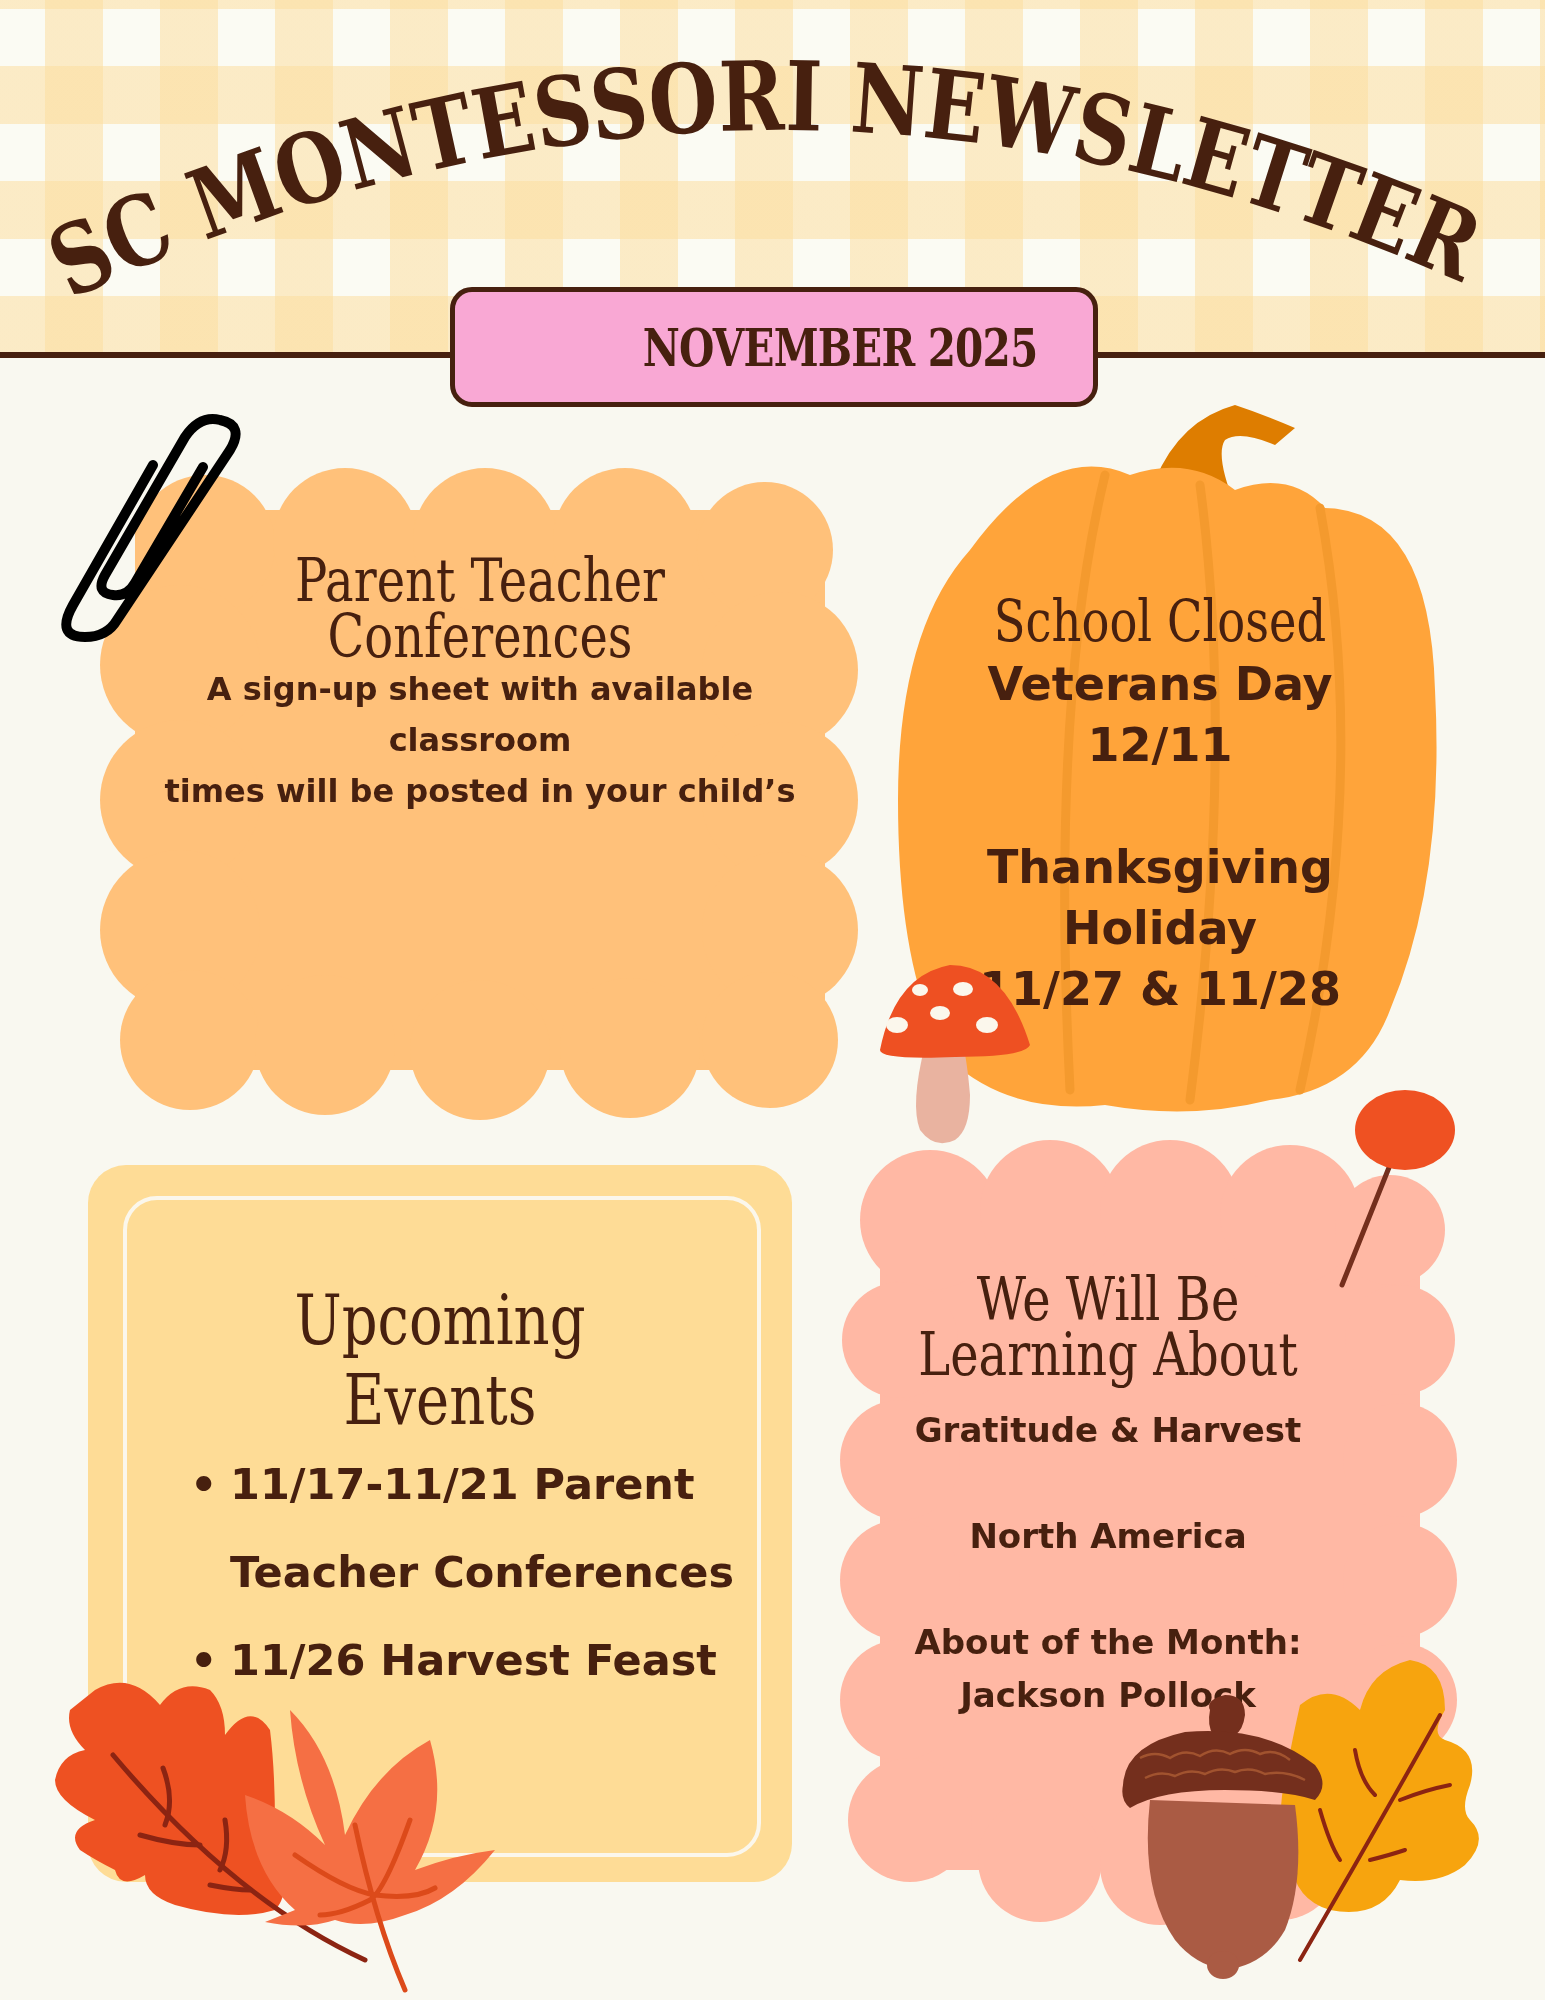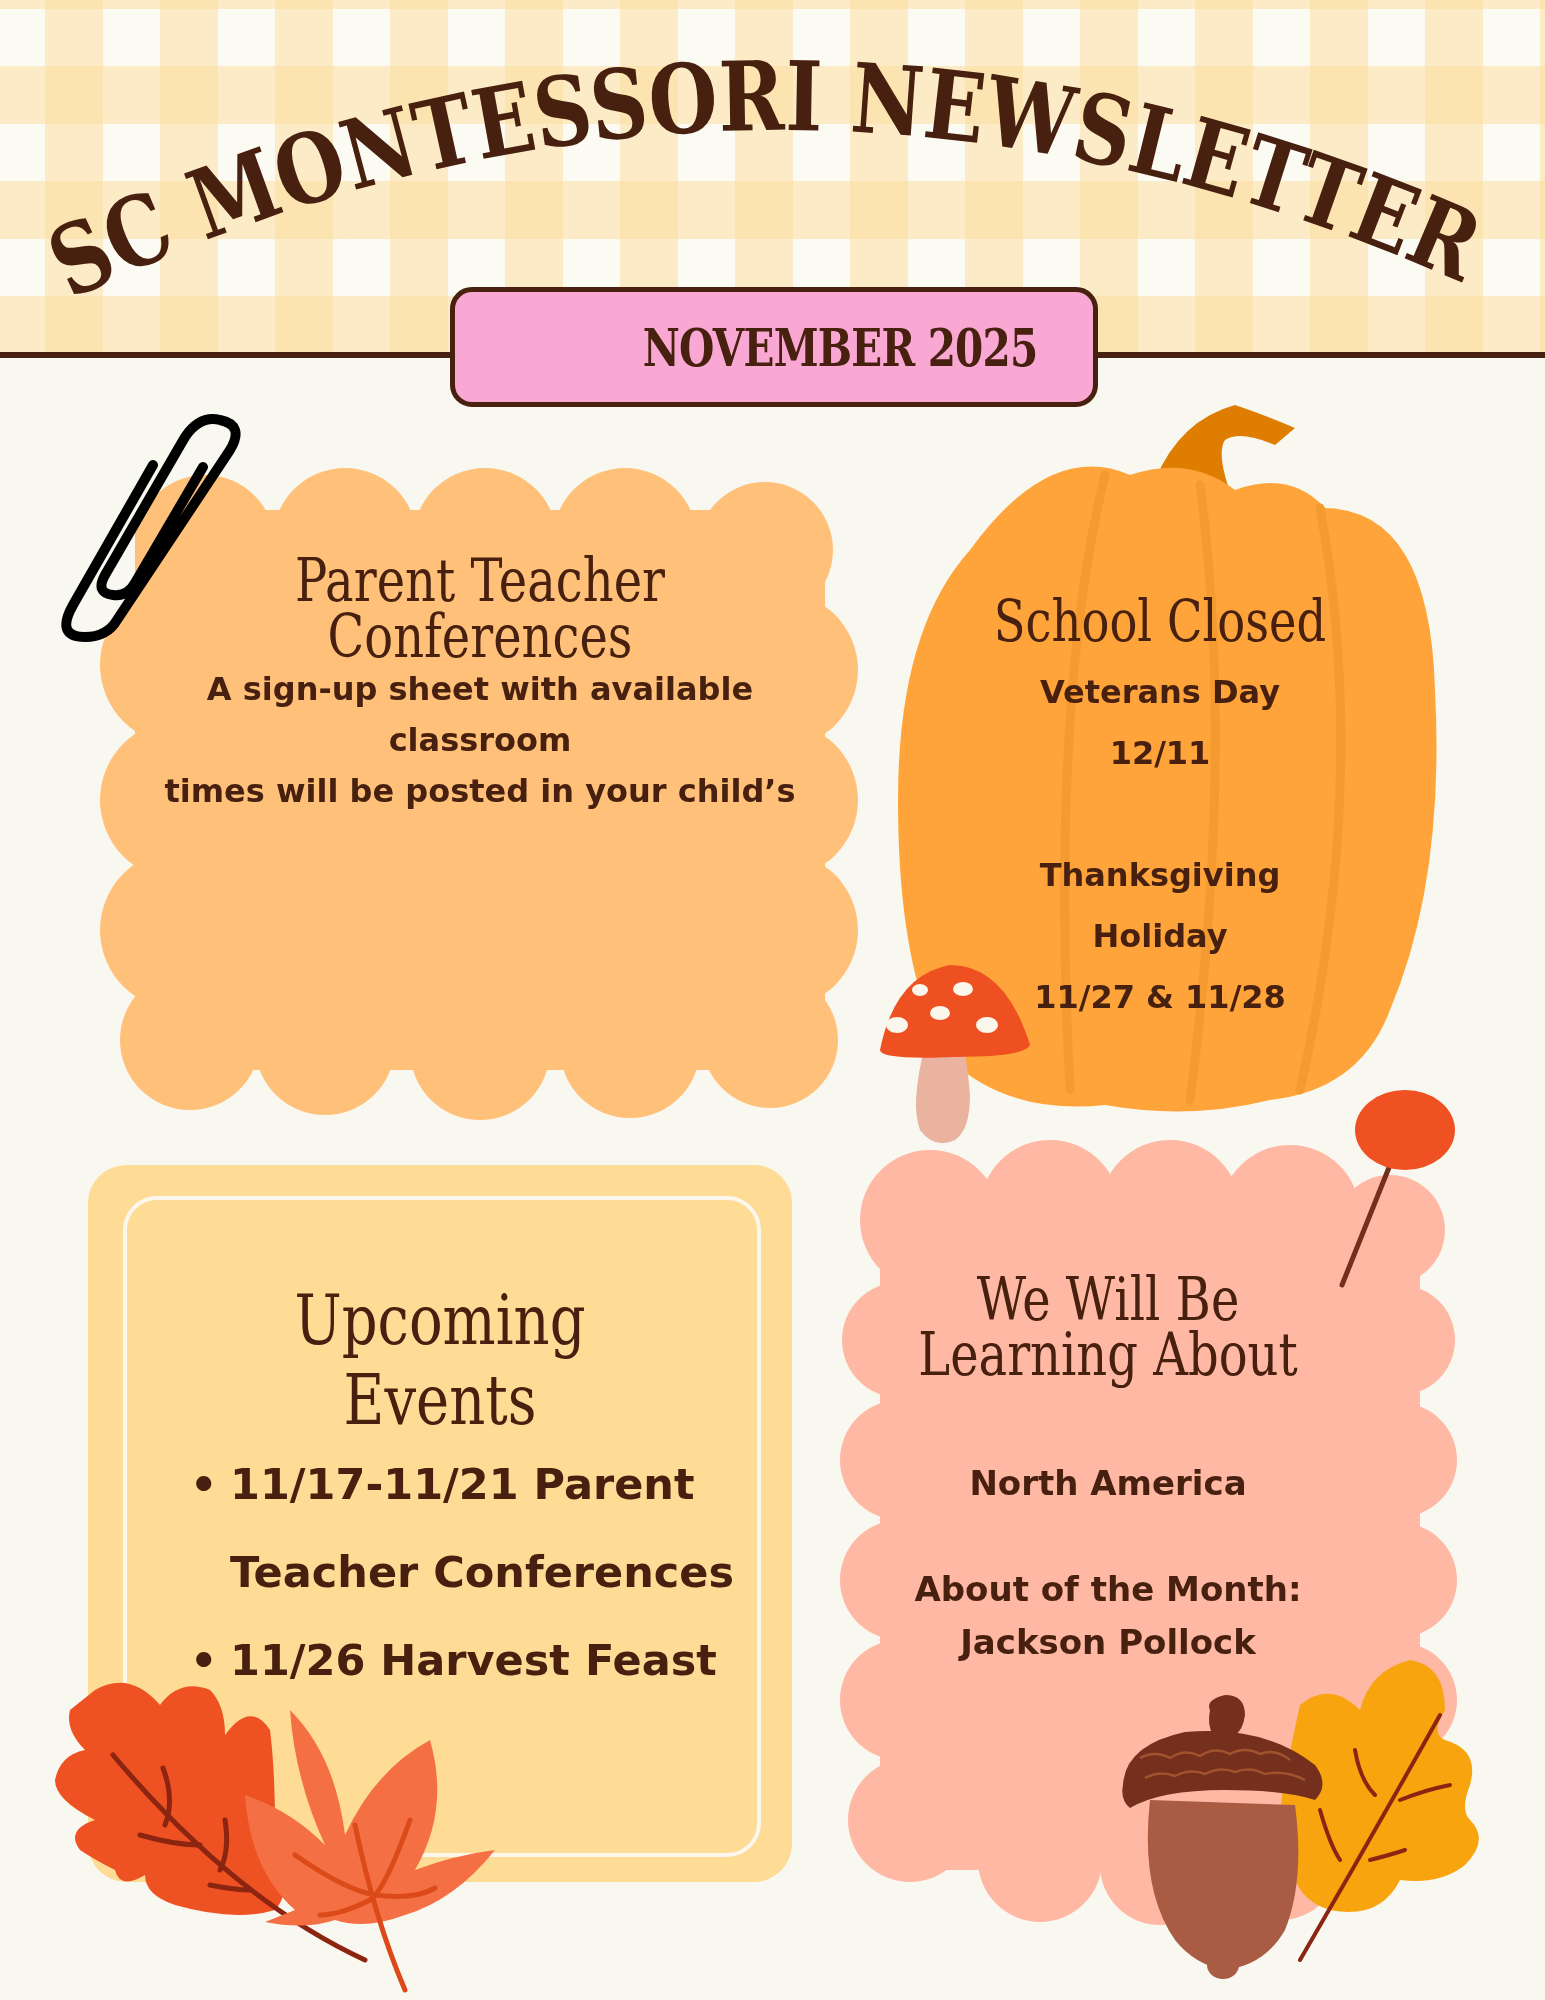--- a/index.html
+++ b/index.html
@@ -91,21 +91,21 @@
   <path d="M 80 150 Q 160 40 240 75 Q 300 55 345 90 Q 400 70 435 108 Q 540 110 545 290 Q 555 480 500 610 Q 470 690 380 700 Q 300 720 215 705 Q 120 715 60 660 Q 8 580 8 400 Q 8 230 80 150 Z" fill="#FFA43A"></path>
   <g fill="none" stroke="#F49A2E" stroke-width="9" stroke-linecap="round">
     <path d="M 215 75 Q 160 300 180 690"></path>
     <path d="M 310 85 Q 345 350 300 700"></path>
     <path d="M 430 108 Q 480 380 410 690"></path>
   </g>
 </svg>
 
 <div class="card-text" style="left:935px;top:588px;width:450px;">
   <div class="display" style="font-size:58px;line-height:66px;">School Closed</div>
-  <div class="bold" style="font-size:32px;line-height:61px;margin-top:8px;">
+  <div class="bold" style="font-size:46px;line-height:61px;">
     <div>Veterans Day</div>
     <div>12/11</div>
     <div style="height:61px;"></div>
     <div>Thanksgiving</div>
     <div>Holiday</div>
     <div>11/27 &amp; 11/28</div>
   </div>
 </div>
 
 <svg class="deco" style="left:875px;top:935px;" width="160" height="215" viewBox="0 0 160 215">
@@ -187,20 +187,21 @@
   <line x1="60" y1="80" x2="12" y2="200" stroke="#742F1D" stroke-width="5" stroke-linecap="round"></line>
   <ellipse cx="75" cy="45" rx="50" ry="40" fill="#EF5122"></ellipse>
 </svg>
 
 <div class="card-text" style="left:868px;top:1232px;width:480px;margin-top:40px;">
   <div class="display" style="font-size:60px;line-height:55px;">
     <div>We Will Be</div>
     <div>Learning About</div>
   </div>
   <div class="bold" style="font-size:34px;line-height:53px;margin-top:22px;">
+    <div>Gratitude &amp; Harvest</div>
     <div style="height:53px;"></div>
     <div>North America</div>
     <div style="height:53px;"></div>
     <div>About of the Month:</div>
     <div>Jackson Pollock</div>
   </div>
 </div>
 
 <svg class="deco" style="left:1270px;top:1640px;" width="240" height="330" viewBox="0 0 240 330">
   <path d="M 30 65 Q 60 40 90 70 Q 100 30 140 20 Q 175 25 175 70 Q 160 95 175 100 Q 210 110 200 145 Q 190 170 200 180 Q 220 200 195 225 Q 170 245 130 240 Q 110 280 60 270 Q 25 260 20 220 Q 5 180 15 140 Q 20 110 30 65 Z" fill="#F7A40E"></path>

